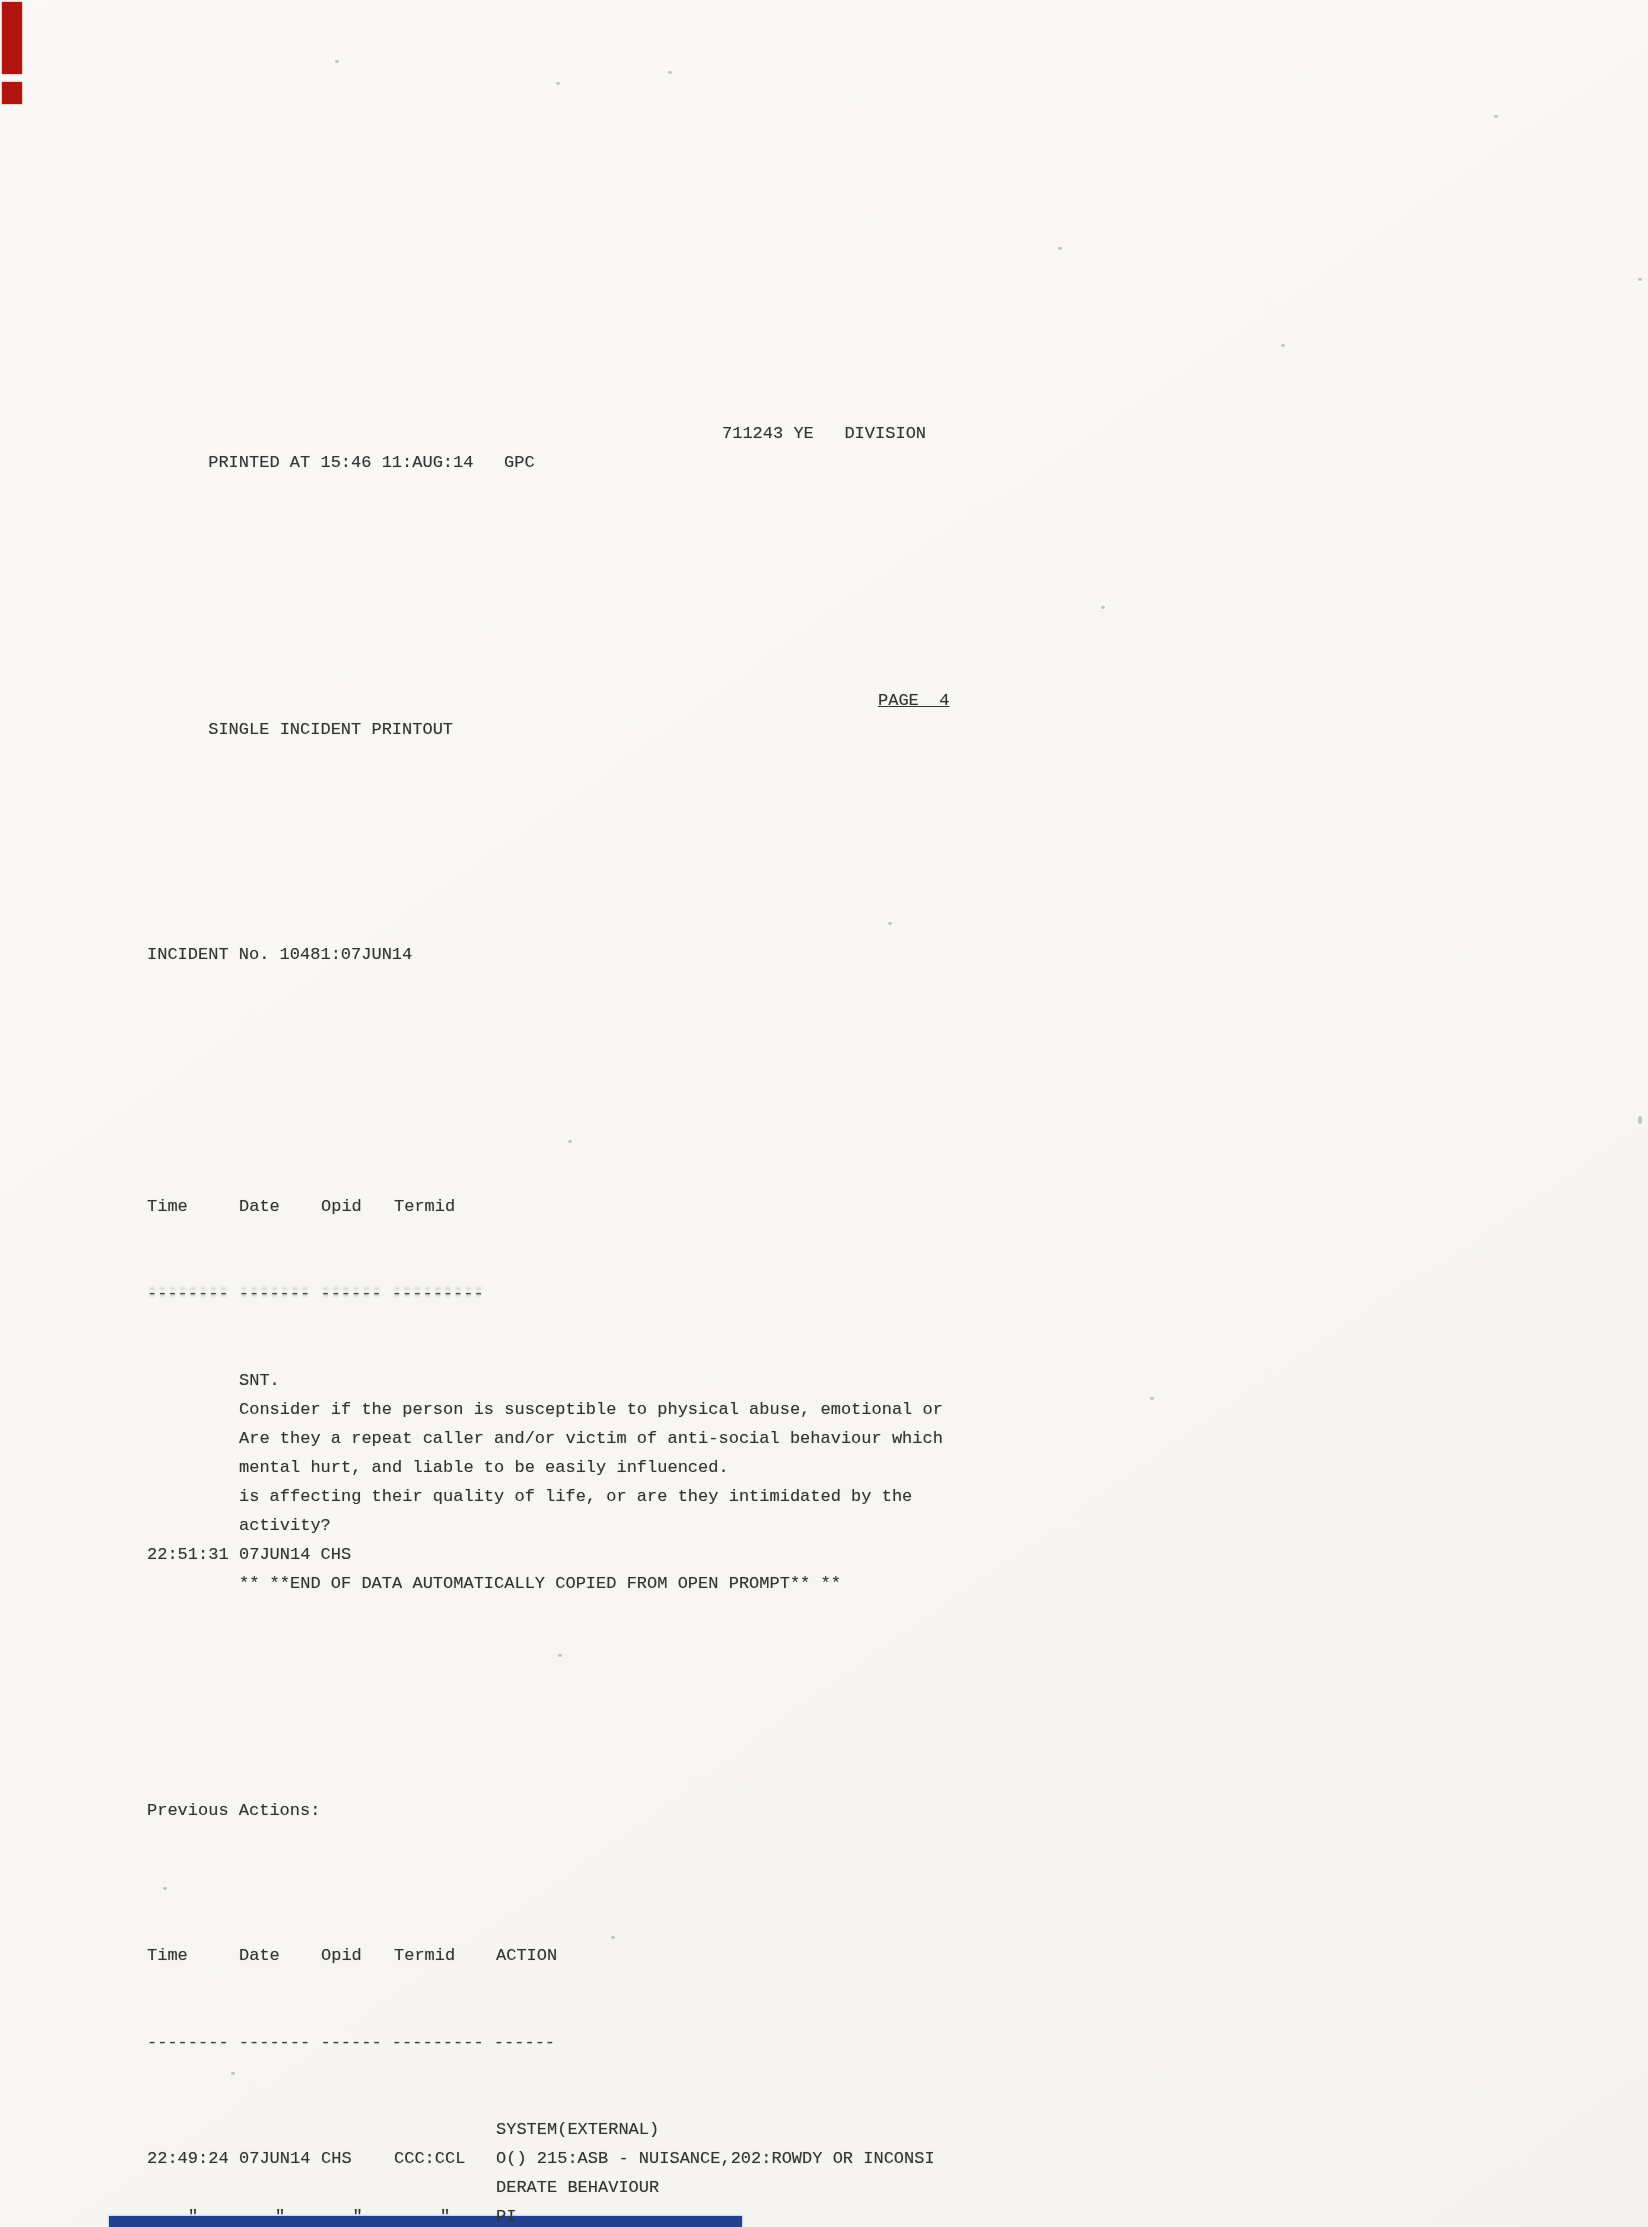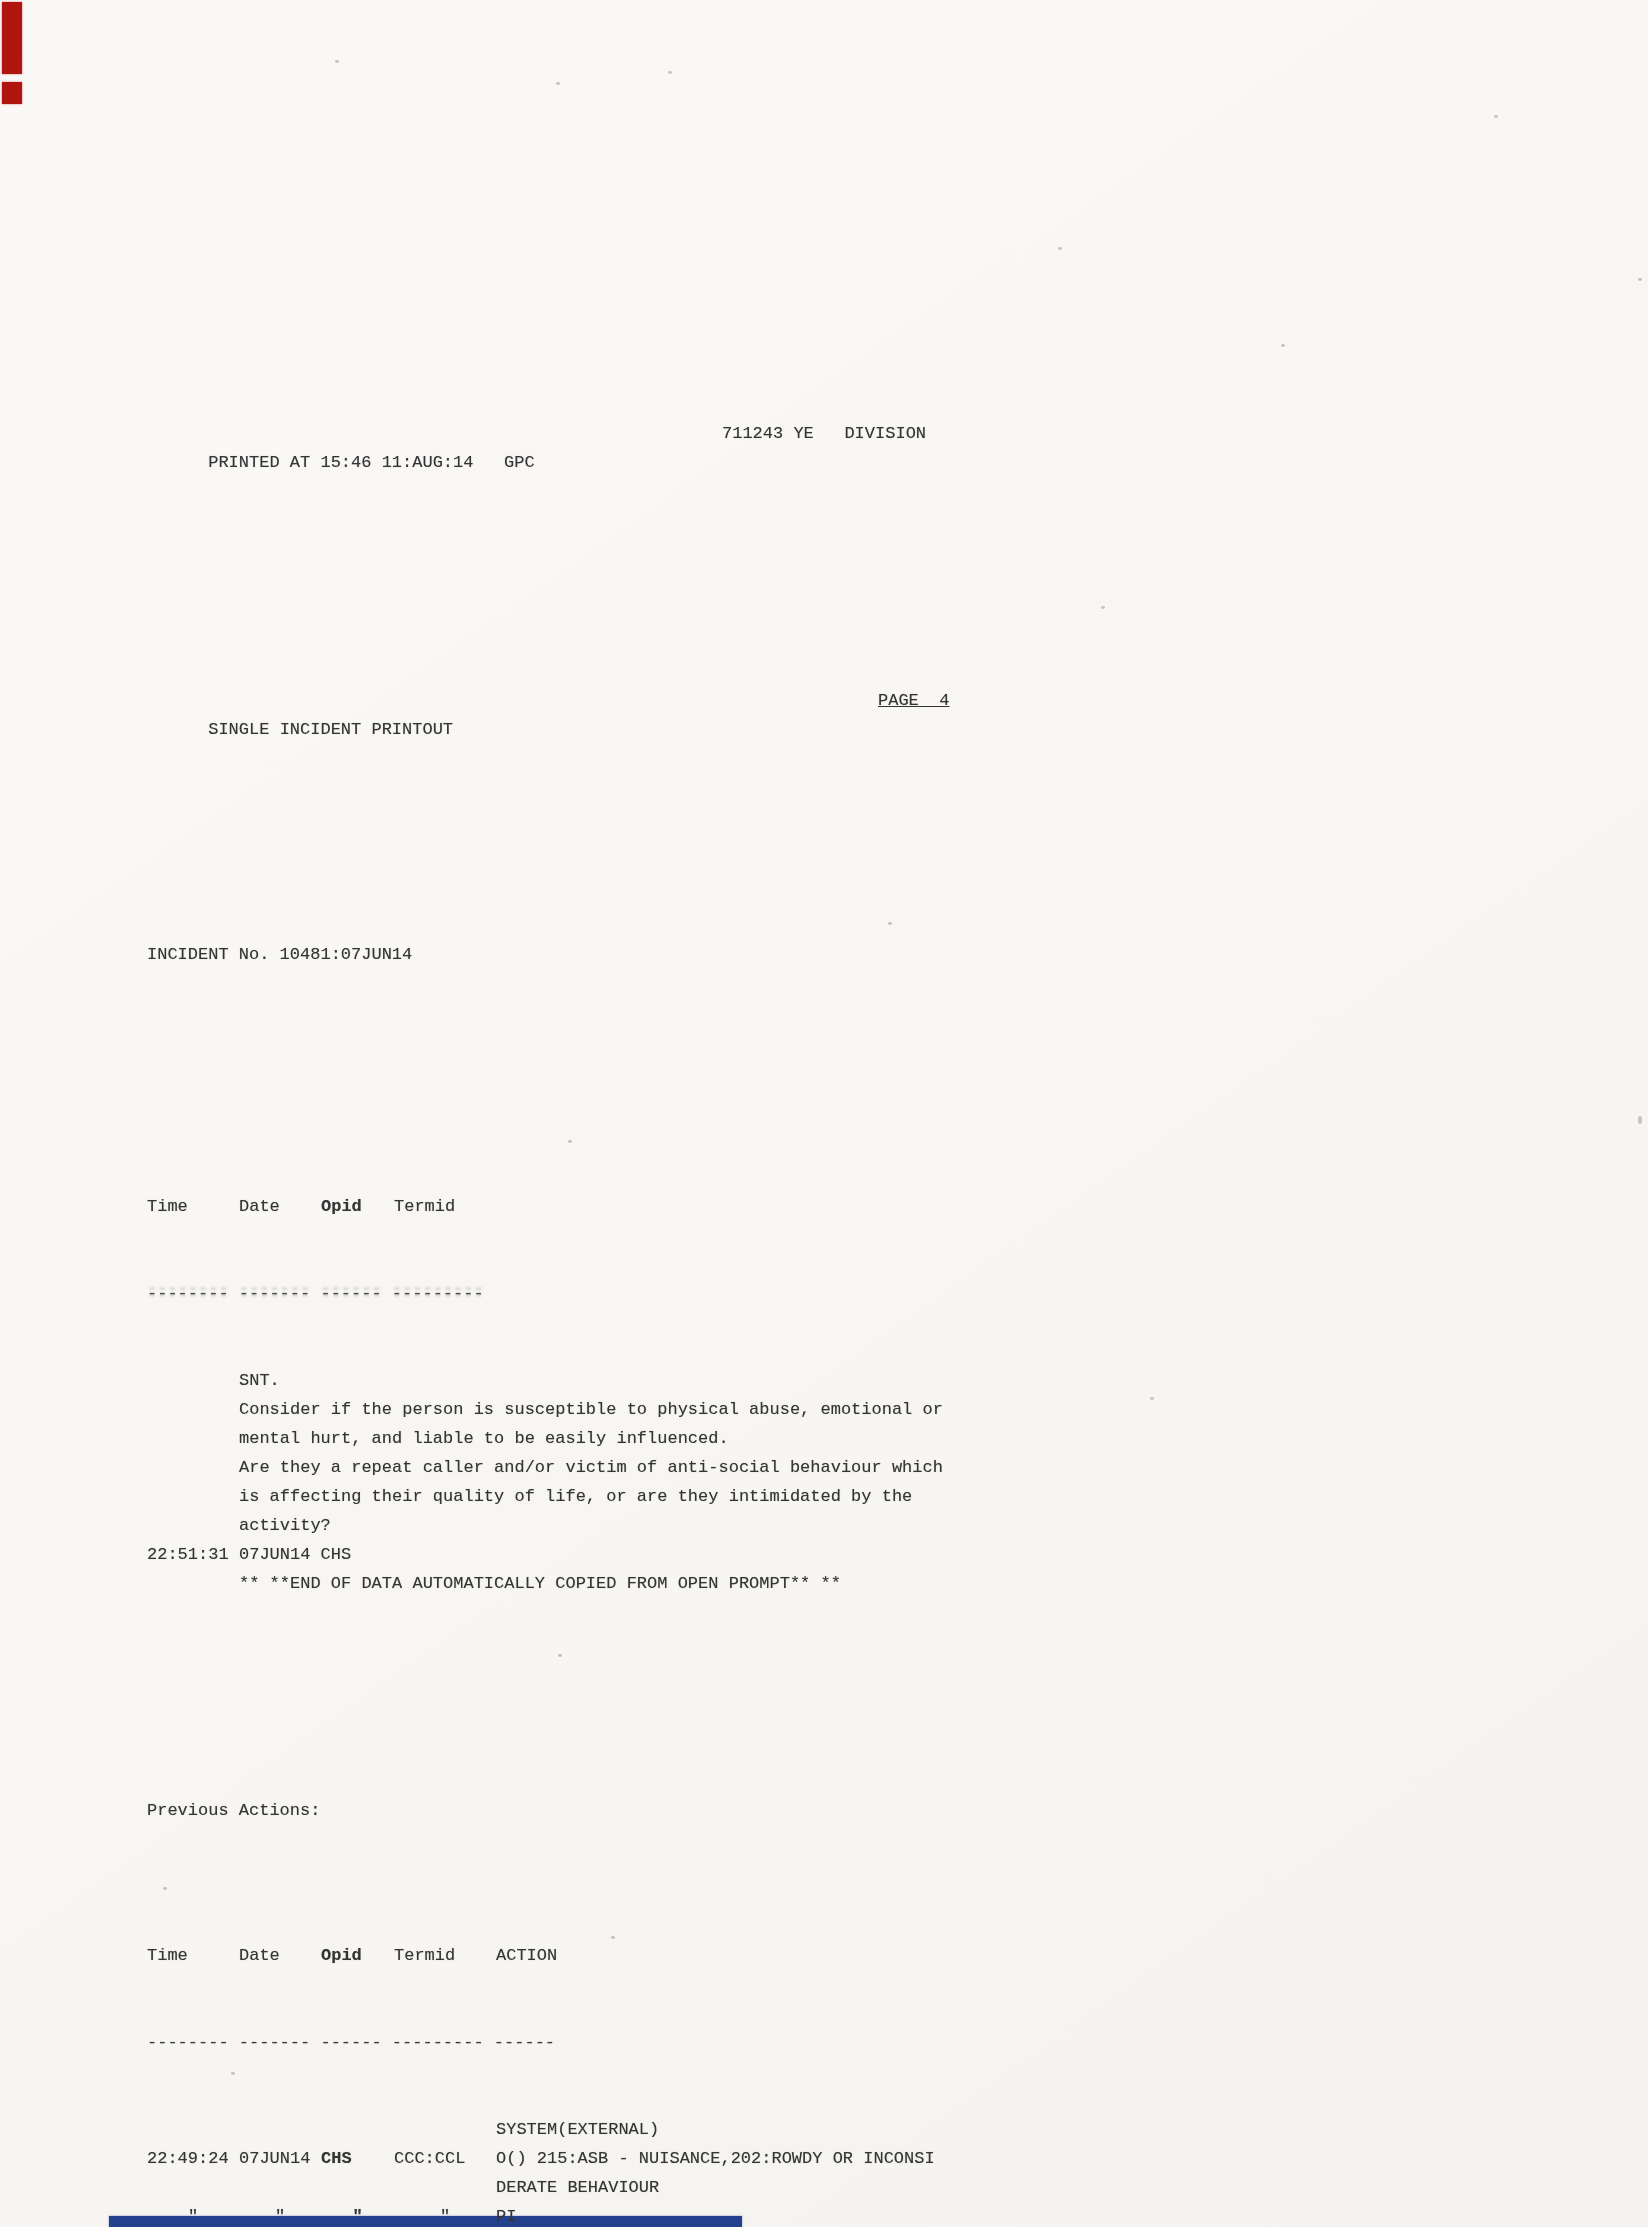--- a/index.html
+++ b/index.html
@@ -21,21 +21,21 @@
   .content{position:absolute;left:147px;top:303px;width:1397px;}
   .line{position:relative;}
   .abs{position:absolute;top:0;}
   .ref-pos{left:575px;}
   .page-pos{left:731px;text-decoration:underline;}
   
   .row{display:flex;}
   .c{display:block;white-space:pre;}
   .c.time{width:92px;}
   .c.date{width:82px;}
-  .c.opid{width:73px;font-weight:bold;}
+  .c.opid{width:73px;}
   .c.termid{width:102px;}
   .c.action{flex:1;}
   .c.ditto{text-align:center;}
   .c.text{flex:1;}
   .rule{color:#3d3d3d;}
   .smudged{
     color:#4a4a4a;
     filter:blur(0.4px);
     text-shadow:0 -4.9px 2.9px rgba(110,110,110,.55),0 1.9px 1.9px rgba(120,120,120,.4),0 0 1px rgba(60,60,60,.5);
   }
@@ -119,24 +119,24 @@
       </div>
       <div class="line smudged">-------- ------- ------ ---------</div>
       <div><div class="row">
           <span class="c time"></span>
           <span class="c text">SNT.</span>
         </div><div class="row">
           <span class="c time"></span>
           <span class="c text">Consider if the person is susceptible to physical abuse, emotional or</span>
         </div><div class="row">
           <span class="c time"></span>
-          <span class="c text">mental hurt, and liable to be easily influenced.</span>
+          <span class="c text">Are they a repeat caller and/or victim of anti-social behaviour which</span>
         </div><div class="row">
           <span class="c time"></span>
-          <span class="c text">Are they a repeat caller and/or victim of anti-social behaviour which</span>
+          <span class="c text">mental hurt, and liable to be easily influenced.</span>
         </div><div class="row">
           <span class="c time"></span>
           <span class="c text">is affecting their quality of life, or are they intimidated by the</span>
         </div><div class="row">
           <span class="c time"></span>
           <span class="c text">activity?</span>
         </div><div class="row">
           <span class="c time">22:51:31</span>
           <span class="c text">07JUN14 CHS</span>
         </div><div class="row">

